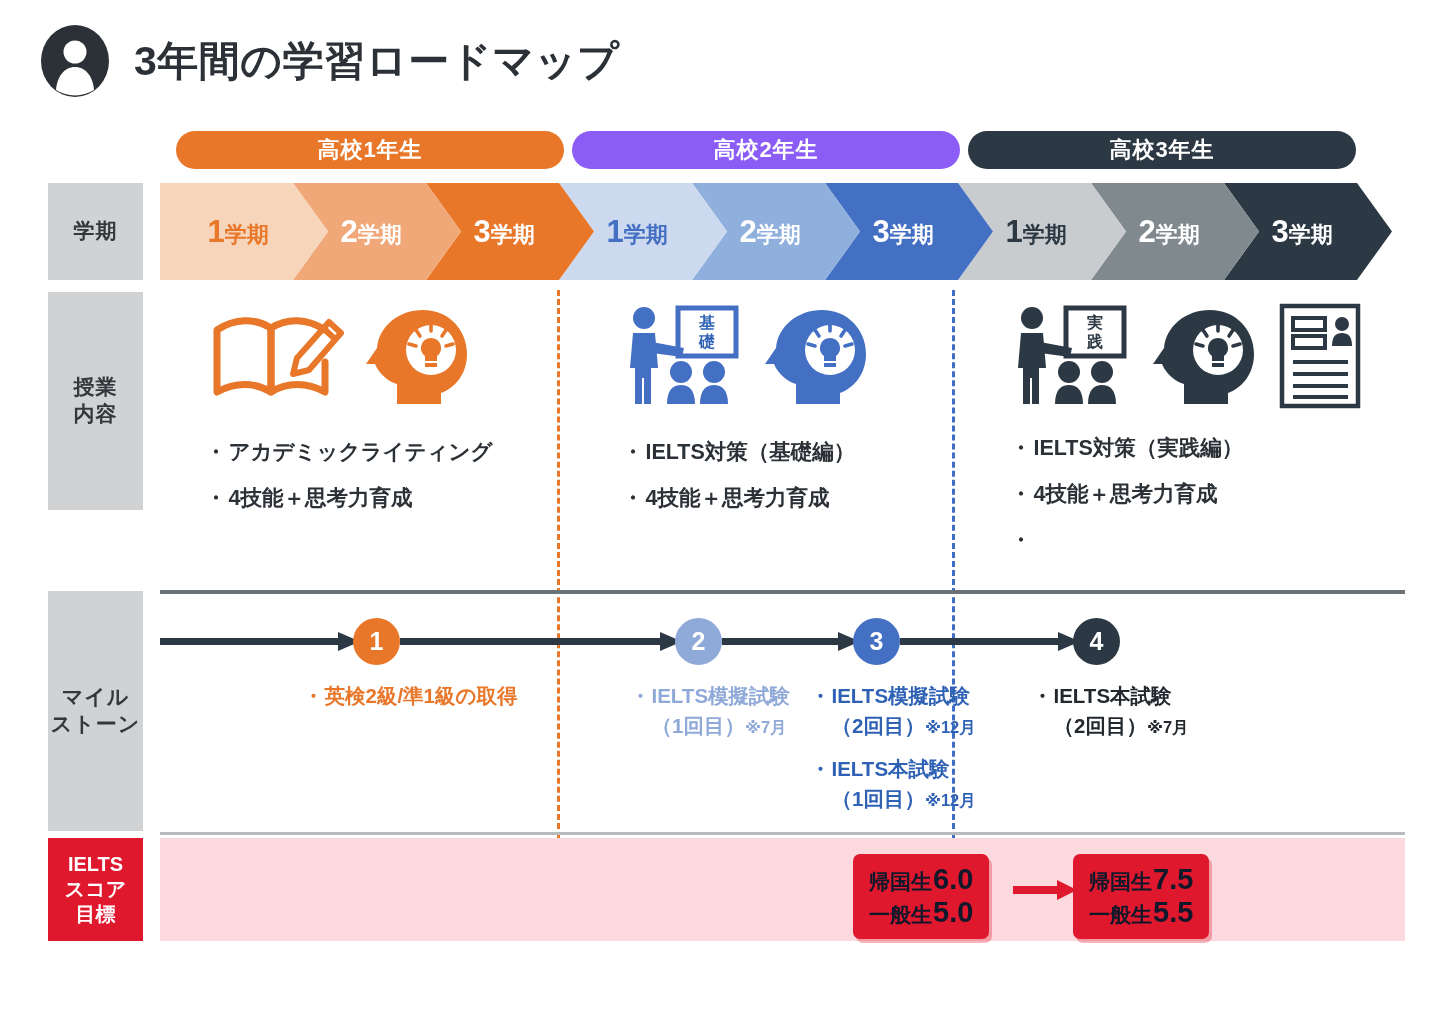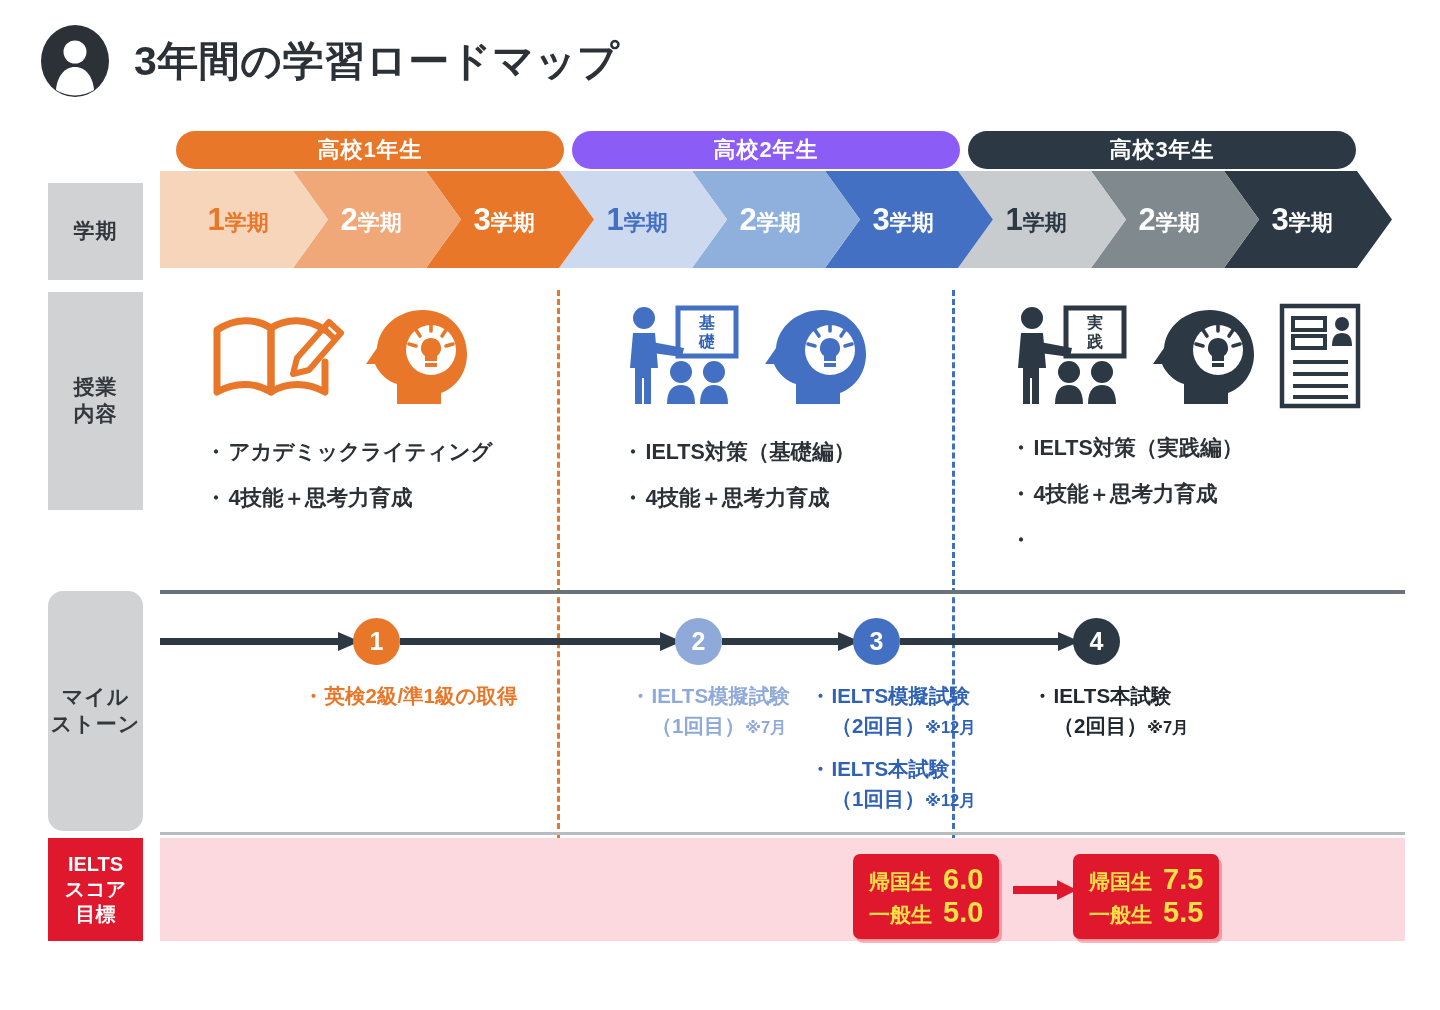--- a/index.html
+++ b/index.html
@@ -76,21 +76,21 @@
     font-size: 20px;
     line-height: 1.25;
     letter-spacing: 0;
   }
   #label-ielts .en { font-size: 20px; }
 
   
   #terms-strip {
     position: absolute;
     left: 160px;
-    top: 171px;
+    top: 183px;
     width: 1245px;
     height: 100px;
   }
   .chev {
     position: absolute;
     top: 0;
     height: 97px;
     display: flex;
     align-items: center;
     justify-content: center;
@@ -179,32 +179,32 @@
     top: 838px;
     width: 1245px;
     height: 103px;
     background: #fbd9de;
   }
   .score-box {
     position: absolute;
     top: 16px;
     background: #e0182d;
     border-radius: 7px;
-    color: #fde047;
+    color: #0f172a;
     padding: 9px 16px 10px 16px;
     box-shadow: 3px 4px 0 rgba(224,24,45,0.32);
   }
   .score-line {
     display: flex;
     align-items: baseline;
     justify-content: flex-start;
     white-space: nowrap;
   }
   .score-line .who { font-size: 21px; font-weight: bold; }
-  .score-line .val { font-size: 29px; font-weight: bold; margin-left: 11px; }
+  .score-line .val { font-size: 29px; font-weight: bold; margin-left: 1px; }
 </style>
 </head>
 <body>
 
 <div id="header">
   <svg id="avatar-icon" viewBox="0 0 74 74">
     <ellipse cx="37" cy="37" rx="34" ry="36" fill="#2b3136"></ellipse>
     <circle cx="37" cy="28" r="11.5" fill="#ffffff"></circle>
     <path d="M37 43 C 48 43 55 53 56 66 A 36 36 0 0 1 18 66 C 19 53 26 43 37 43 Z" fill="#ffffff"></path>
   </svg>
@@ -225,21 +225,21 @@
 
 <div class="row-label" id="label-terms" style="top:183px;height:97px;">
   <span>学期</span>
 </div>
 
 <div class="row-label" id="label-class" style="top:292px;height:218px;">
   <span>授業</span>
   <span>内容</span>
 </div>
 
-<div class="row-label" id="label-milestone" style="top:591px;height:240px;border-radius:15px;">
+<div class="row-label" id="label-milestone" style="top:591px;height:240px;">
   <span>マイル</span>
   <span>ストーン</span>
 </div>
 
 <div class="row-label" id="label-ielts" style="top:838px;height:103px;">
   <span class="en">IELTS</span>
   <span>スコア</span>
   <span>目標</span>
 </div>
 

